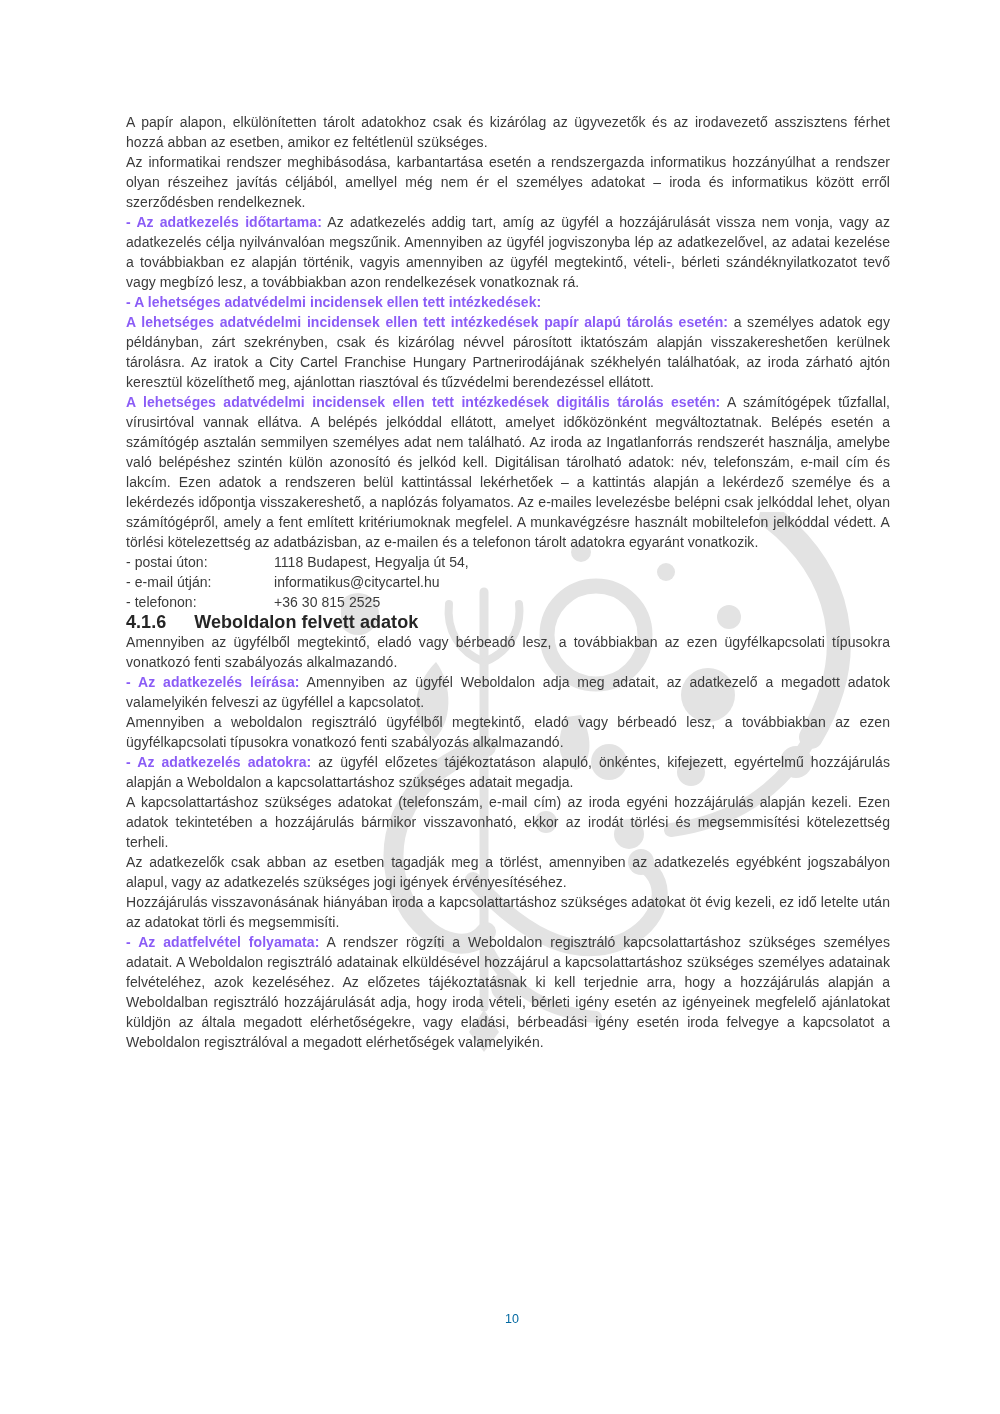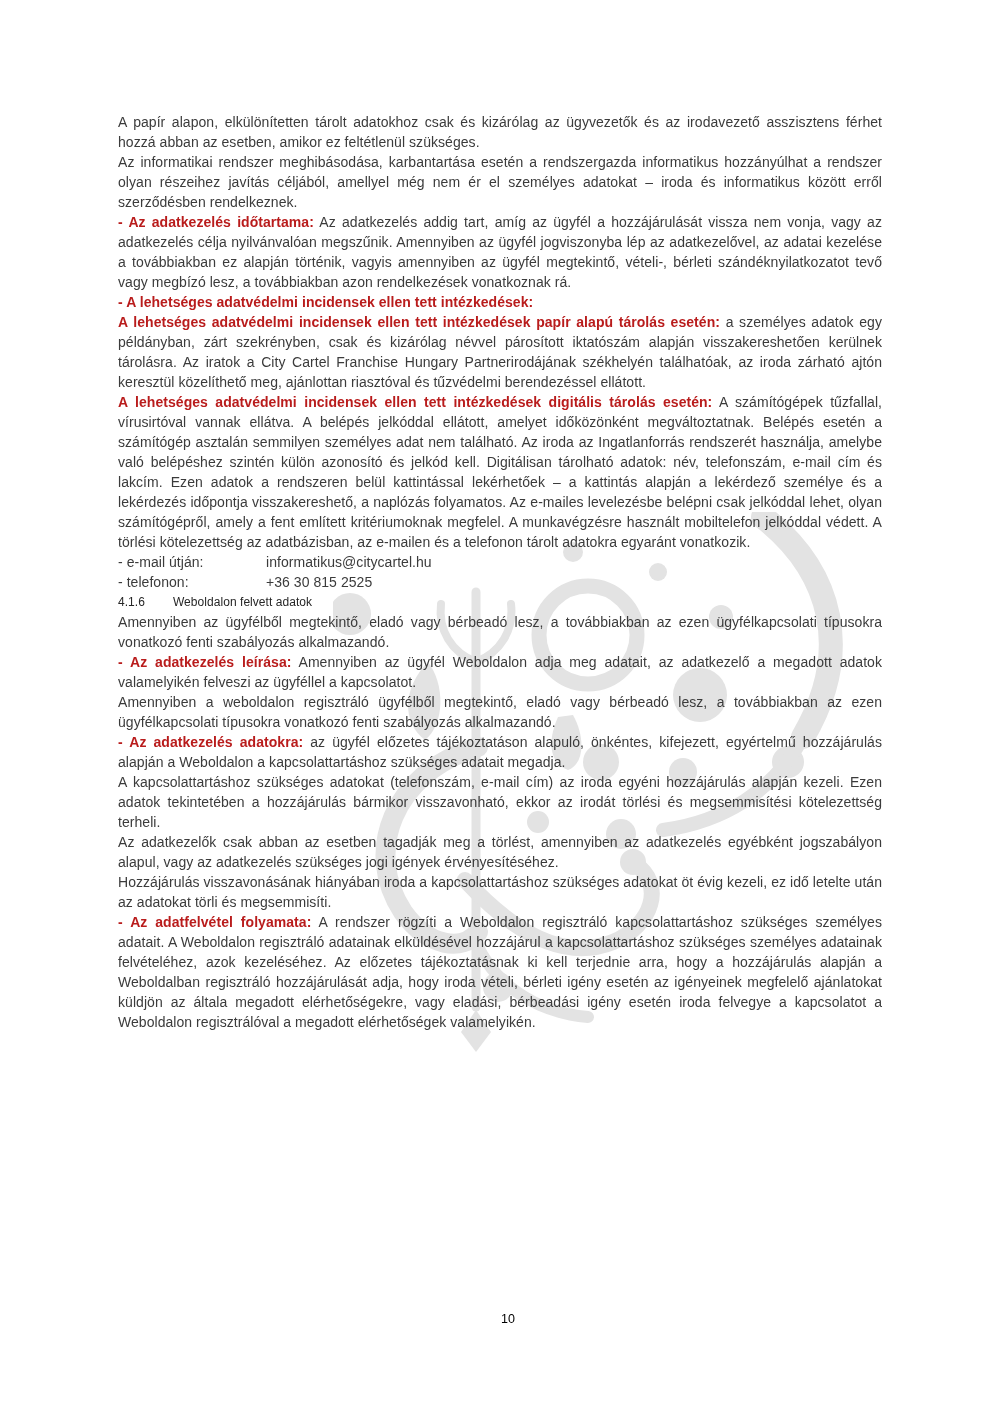--- a/index.html
+++ b/index.html
@@ -1,42 +1,42 @@
 <!DOCTYPE html>
 <html><head>
 <meta charset="utf-8">
 <style>
   html, body { margin: 0; padding: 0; background: #ffffff; }
   body {
     width: 1000px; height: 1414px; position: relative; overflow: hidden;
     font-family: "Liberation Sans", sans-serif;
   }
-  .page { position: absolute; inset: 0; background: #ffffff; }
+  .page { position: absolute; inset: 0; background: #ffffff; margin-left: 8px; }
   .watermark {
     position: absolute; left: 333px; top: 512px; width: 610px; height: 570px;
     z-index: 0; pointer-events: none;
   }
   .content {
     position: absolute; left: 118px; top: 112px; width: 764px; z-index: 1;
     font-size: 14px; line-height: 20px; color: #3b3b3b;
     text-align: justify; letter-spacing: 0.05px;
   }
   .content p { margin: 0; }
-  .lead { font-weight: 700; color: #b91c1c; }
+  .lead { font-weight: 700; color: #8b5cf6; }
   .contact-row { display: flex; text-align: left; }
   .contact-label { width: 148px; flex: 0 0 148px; }
   .contact-value { flex: 1; }
   .section-heading {
     margin-top: 23px; margin-bottom: 2px;
-    font-weight: 400; font-size: 12px; color: #262626; text-align: left;
+    font-weight: 700; font-size: 18px; color: #262626; text-align: left;
   }
   .section-number { display: inline-block; margin-right: 28px; }
   .footer {
     position: absolute; left: 16px; right: 0; top: 1312px; z-index: 1;
-    text-align: center; font-size: 12.5px; color: #000000;
+    text-align: center; font-size: 12.5px; color: #0369a1;
   }
 </style>
 </head>
 <body>
 
 <div class="page">
 
   <svg class="watermark" viewBox="0 0 610 570" aria-hidden="true">
     <g fill="#e3e3e3">
       <circle cx="17" cy="102" r="21"></circle>
@@ -72,20 +72,24 @@
 
     <p><span class="lead"></span><span>A papír alapon, elkülönítetten tárolt adatokhoz csak és kizárólag az ügyvezetők és az irodavezető asszisztens férhet hozzá abban az esetben, amikor ez feltétlenül szükséges.</span></p>
     <p><span class="lead"></span><span>Az informatikai rendszer meghibásodása, karbantartása esetén a rendszergazda informatikus hozzányúlhat a rendszer olyan részeihez javítás céljából, amellyel még nem ér el személyes adatokat – iroda és informatikus között erről szerződésben rendelkeznek.</span></p>
     <p><span class="lead">- Az adatkezelés időtartama:</span><span> Az adatkezelés addig tart, amíg az ügyfél a hozzájárulását vissza nem vonja, vagy az adatkezelés célja nyilvánvalóan megszűnik. Amennyiben az ügyfél jogviszonyba lép az adatkezelővel, az adatai kezelése a továbbiakban ez alapján történik, vagyis amennyiben az ügyfél megtekintő, vételi-, bérleti szándéknyilatkozatot tevő vagy megbízó lesz, a továbbiakban azon rendelkezések vonatkoznak rá.</span></p>
     <p><span class="lead">- A lehetséges adatvédelmi incidensek ellen tett intézkedések:</span><span></span></p>
     <p><span class="lead">A lehetséges adatvédelmi incidensek ellen tett intézkedések papír alapú tárolás esetén:</span><span> a személyes adatok egy példányban, zárt szekrényben, csak és kizárólag névvel párosított iktatószám alapján visszakereshetően kerülnek tárolásra. Az iratok a City Cartel Franchise Hungary Partnerirodájának székhelyén találhatóak, az iroda zárható ajtón keresztül közelíthető meg, ajánlottan riasztóval és tűzvédelmi berendezéssel ellátott.</span></p>
     <p><span class="lead">A lehetséges adatvédelmi incidensek ellen tett intézkedések digitális tárolás esetén:</span><span> A számítógépek tűzfallal, vírusirtóval vannak ellátva. A belépés jelkóddal ellátott, amelyet időközönként megváltoztatnak. Belépés esetén a számítógép asztalán semmilyen személyes adat nem található. Az iroda az Ingatlanforrás rendszerét használja, amelybe való belépéshez szintén külön azonosító és jelkód kell. Digitálisan tárolható adatok: név, telefonszám, e-mail cím és lakcím. Ezen adatok a rendszeren belül kattintással lekérhetőek – a kattintás alapján a lekérdező személye és a lekérdezés időpontja visszakereshető, a naplózás folyamatos. Az e-mailes levelezésbe belépni csak jelkóddal lehet, olyan számítógépről, amely a fent említett kritériumoknak megfelel. A munkavégzésre használt mobiltelefon jelkóddal védett. A törlési kötelezettség az adatbázisban, az e-mailen és a telefonon tárolt adatokra egyaránt vonatkozik.</span></p>
 
     <div class="contacts">
       <div class="contact-row">
+        <span class="contact-label">- postai úton:</span>
+        <span class="contact-value">1118 Budapest, Hegyalja út 54,</span>
+      </div>
+      <div class="contact-row">
         <span class="contact-label">- e-mail útján:</span>
         <span class="contact-value">informatikus@citycartel.hu</span>
       </div>
       <div class="contact-row">
         <span class="contact-label">- telefonon:</span>
         <span class="contact-value">+36 30 815 2525</span>
       </div>
     </div>
 
     <p class="section-heading">

